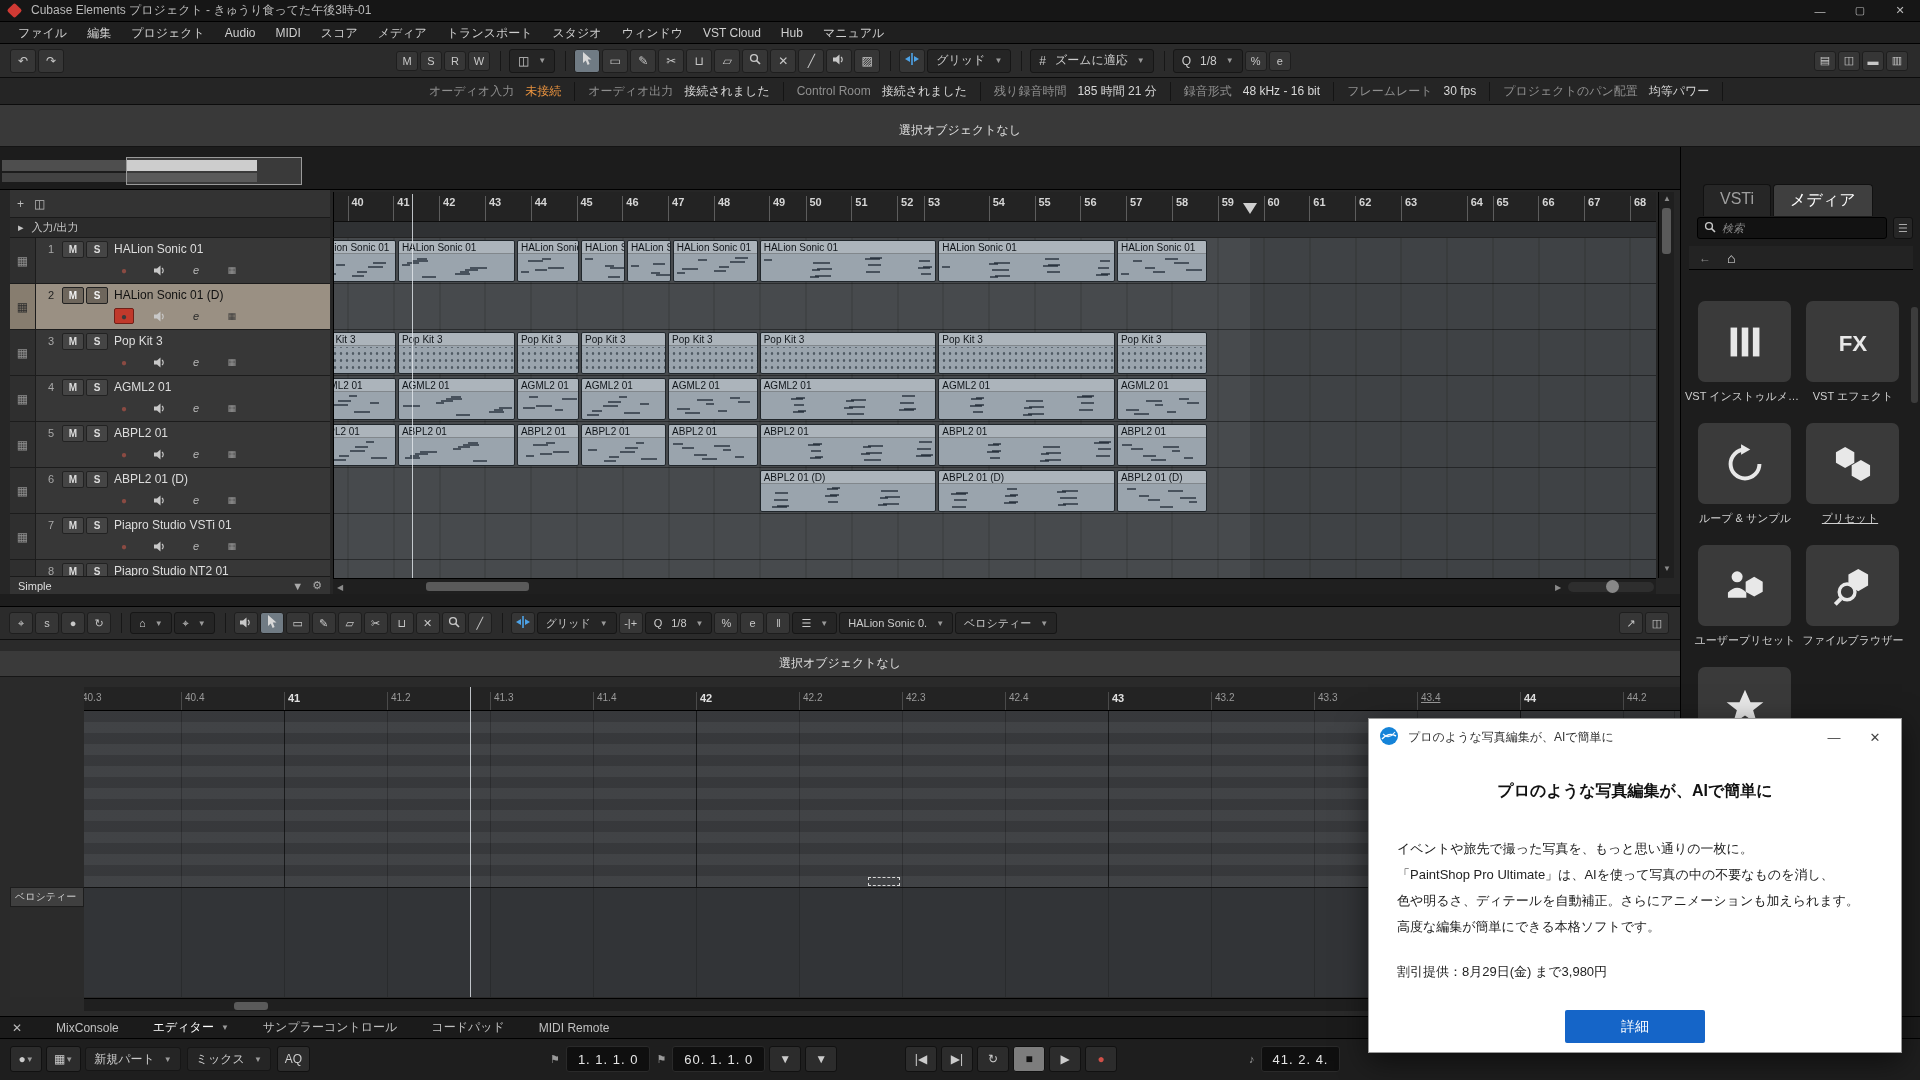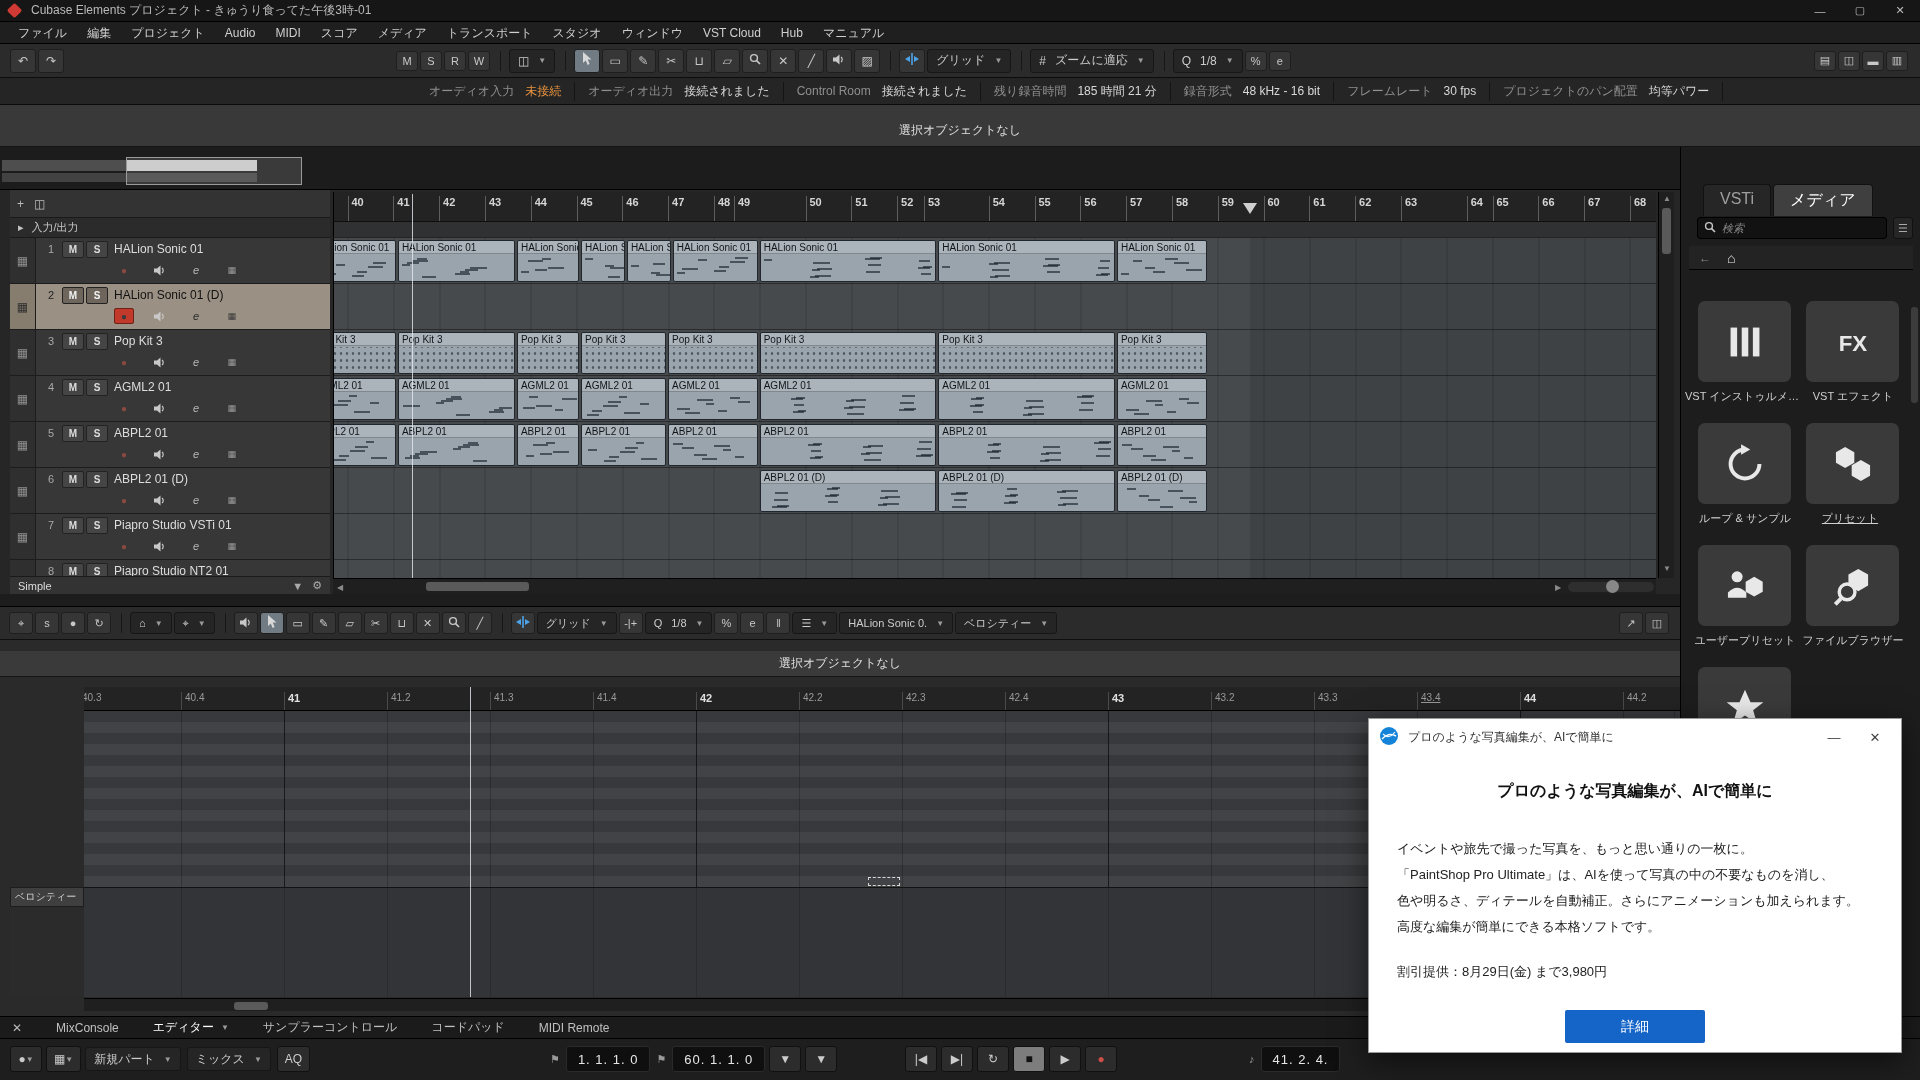--- a/index.html
+++ b/index.html
@@ -513,21 +513,21 @@
     <div id="arr-ruler">
         <div class="rtick" style="left: 13.5px;">40</div>
         <div class="rtick" style="left: 59.3px;">41</div>
         <div class="rtick" style="left: 105.1px;">42</div>
         <div class="rtick" style="left: 150.9px;">43</div>
         <div class="rtick" style="left: 196.7px;">44</div>
         <div class="rtick" style="left: 242.5px;">45</div>
         <div class="rtick" style="left: 288.3px;">46</div>
         <div class="rtick" style="left: 334.1px;">47</div>
         <div class="rtick" style="left: 379.9px;">48</div>
-        <div class="rtick" style="left: 400px;">49</div>
+        <div class="rtick" style="left: 435px;">49</div>
         <div class="rtick" style="left: 471.5px;">50</div>
         <div class="rtick" style="left: 517.3px;">51</div>
         <div class="rtick" style="left: 563.1px;">52</div>
         <div class="rtick" style="left: 590px;">53</div>
         <div class="rtick" style="left: 654.7px;">54</div>
         <div class="rtick" style="left: 700.5px;">55</div>
         <div class="rtick" style="left: 746.3px;">56</div>
         <div class="rtick" style="left: 792.1px;">57</div>
         <div class="rtick" style="left: 837.9px;">58</div>
         <div class="rtick" style="left: 883.7px;">59</div>

